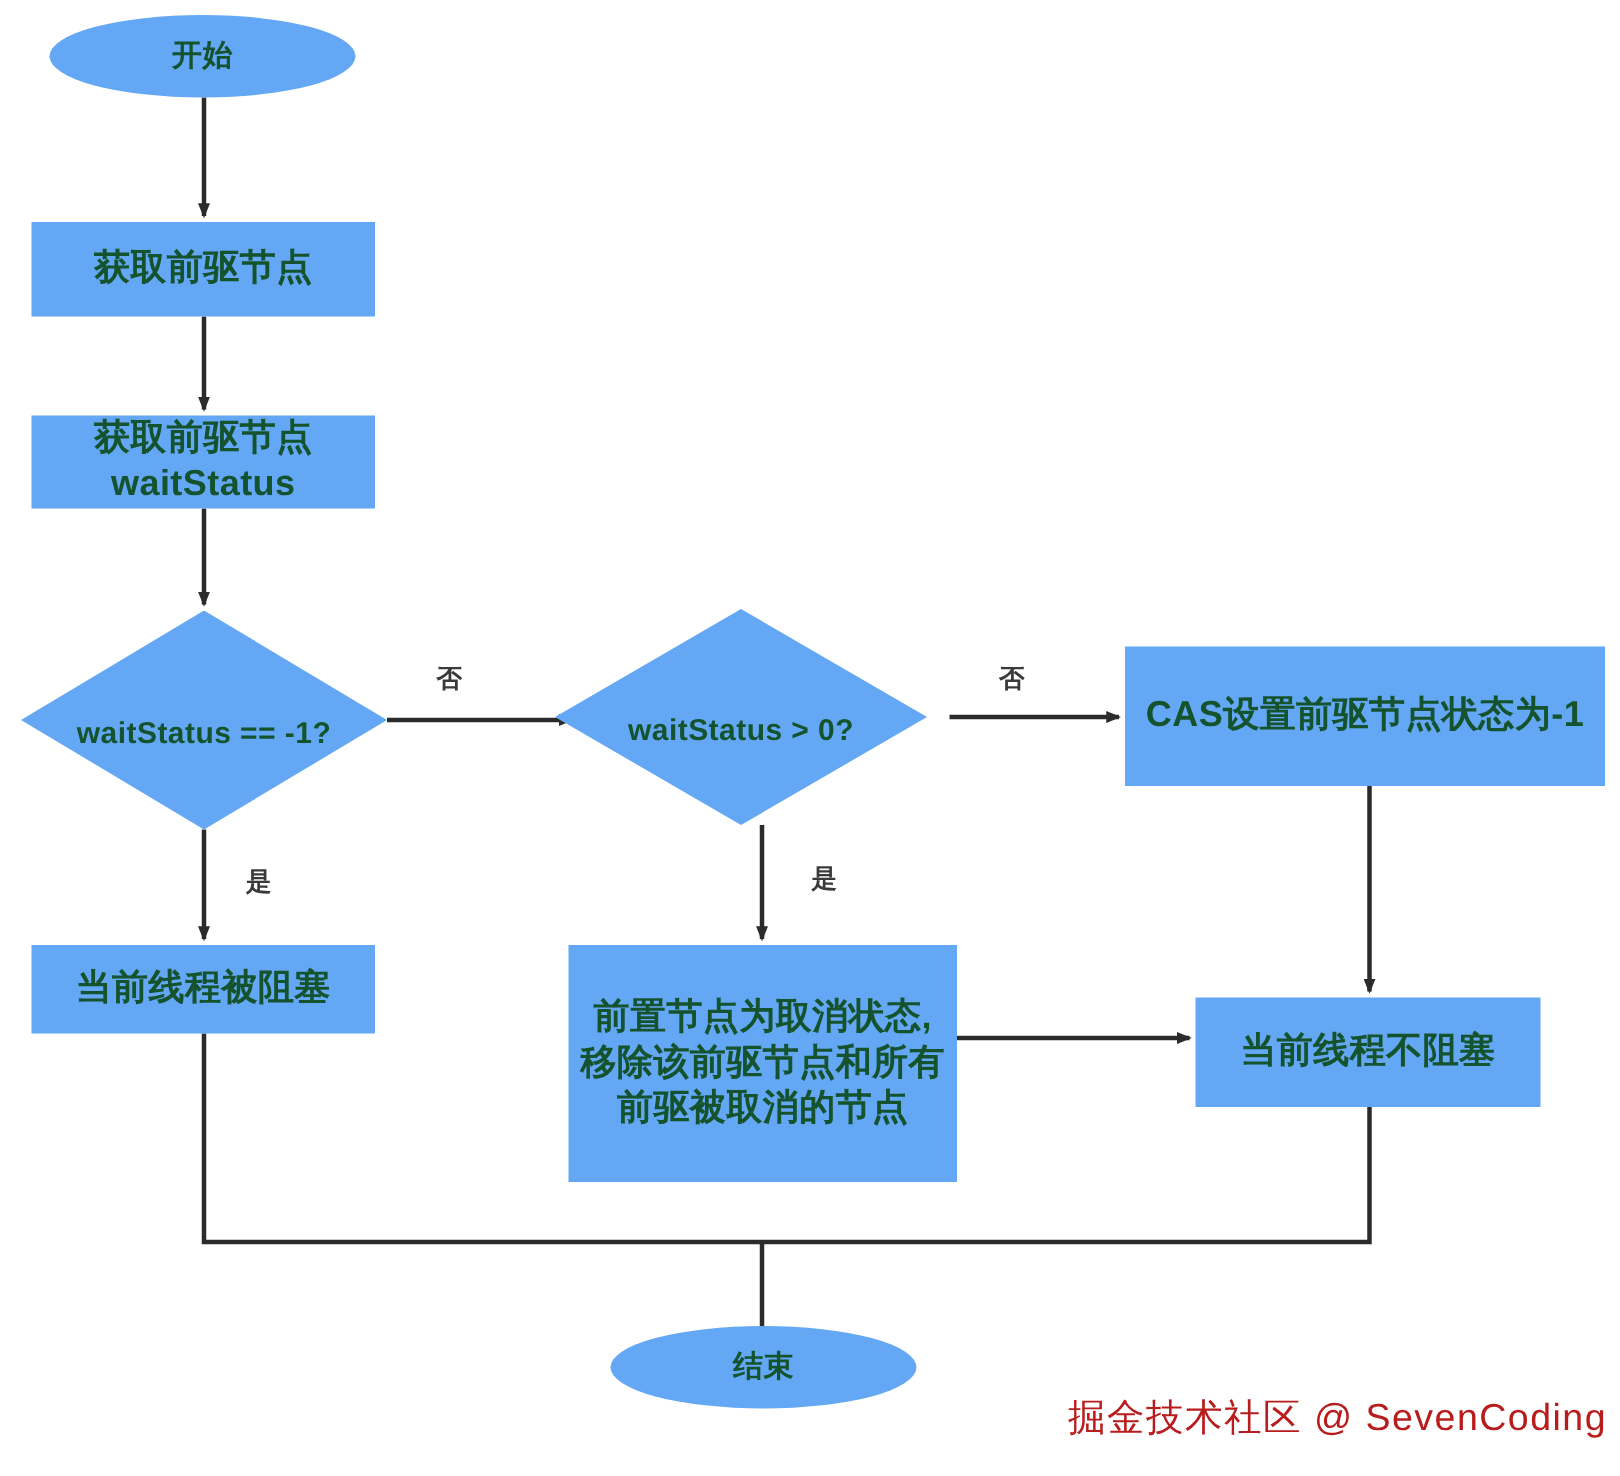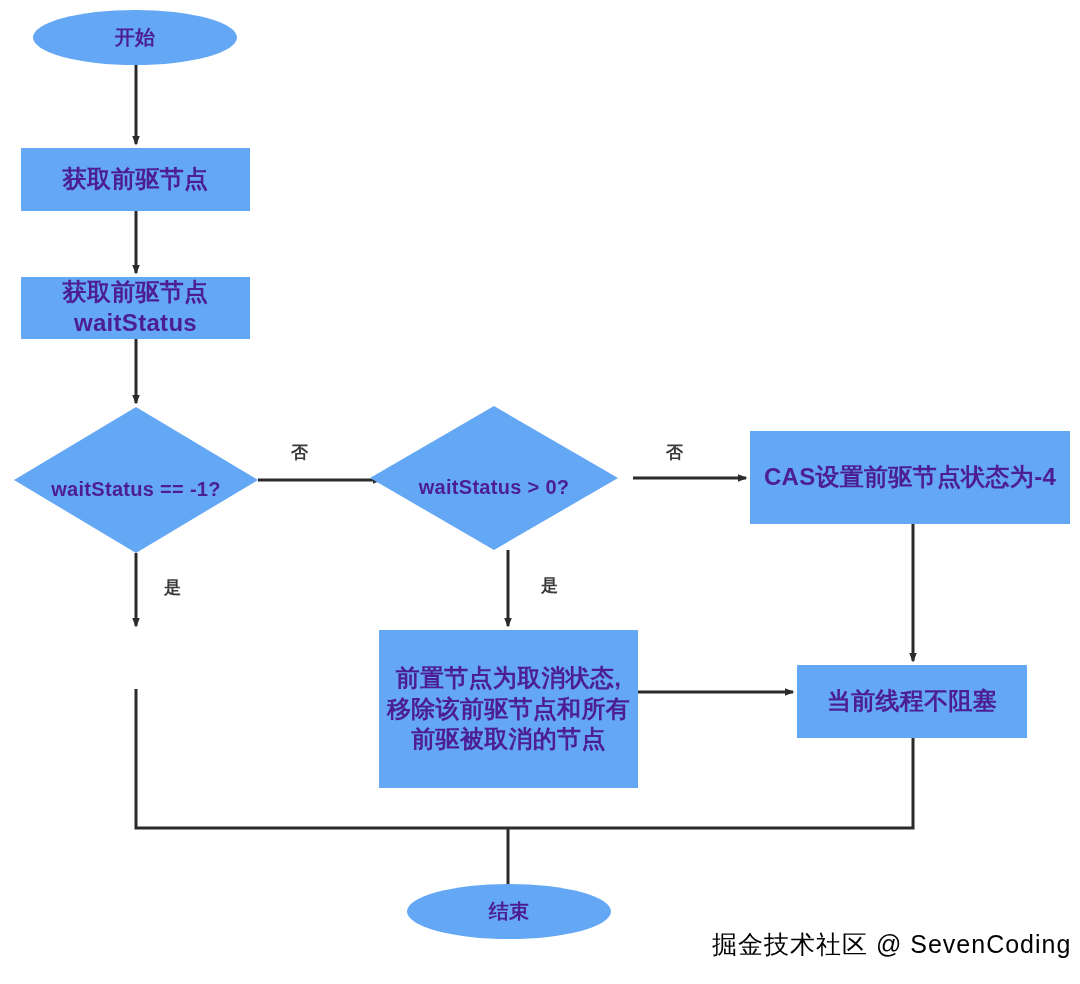--- a/index.html
+++ b/index.html
@@ -24,21 +24,21 @@
     width: 1080px;
     height: 984px;
   }
   .node {
     position: absolute;
     box-sizing: border-box;
     display: flex;
     align-items: center;
     justify-content: center;
     text-align: center;
-    color: #4c1d95;
+    color: #14532d;
     font-weight: bold;
     letter-spacing: 0.3px;
     line-height: 1.28;
     z-index: 3;
   }
   .node.terminal {
     background: #64a8f5;
     border-radius: 50%;
     font-size: 20px;
   }
@@ -73,21 +73,21 @@
   .edge-label {
     position: absolute;
     color: #3a3a3a;
     font-size: 17px;
     font-weight: bold;
     z-index: 4;
     white-space: nowrap;
   }
   .watermark {
     position: absolute;
-    color: #000000;
+    color: #b91c1c;
     font-size: 25px;
     letter-spacing: 1px;
     z-index: 5;
     white-space: nowrap;
   }
 </style>
 </head>
 <body>
 
 <div id="canvas">
@@ -143,23 +143,26 @@
     <span class="dia-shape"></span>
     <span class="dia-label">waitStatus == -1?</span>
   </div>
 
   <div class="node decision" style="left:370px; top:406px; width:248px; height:144px;">
     <span class="dia-shape"></span>
     <span class="dia-label">waitStatus &gt; 0?</span>
   </div>
 
   <div class="node process" style="left:750px; top:431px; width:320px; height:93px;">
-    <span class="lbl">CAS设置前驱节点状态为-4</span>
+    <span class="lbl">CAS设置前驱节点状态为-1</span>
   </div>
 
+  <div class="node process" style="left:21px; top:630px; width:229px; height:59px;">
+    <span class="lbl">当前线程被阻塞</span>
+  </div>
 
   <div class="node process" style="left:379px; top:630px; width:259px; height:158px;justify-content:flex-end;">
     <span class="lbl">前置节点为取消状态,
 移除该前驱节点和所有
 前驱被取消的节点</span>
   </div>
 
   <div class="node process" style="left:797px; top:665px; width:230px; height:73px;">
     <span class="lbl">当前线程不阻塞</span>
   </div>

